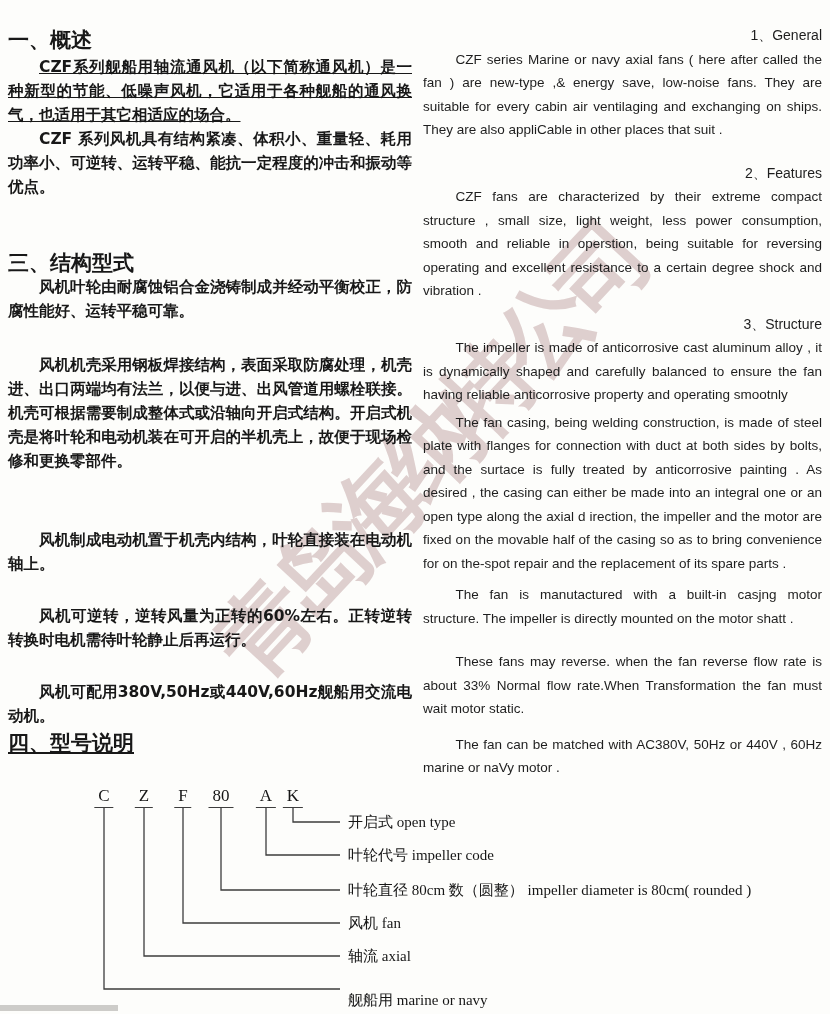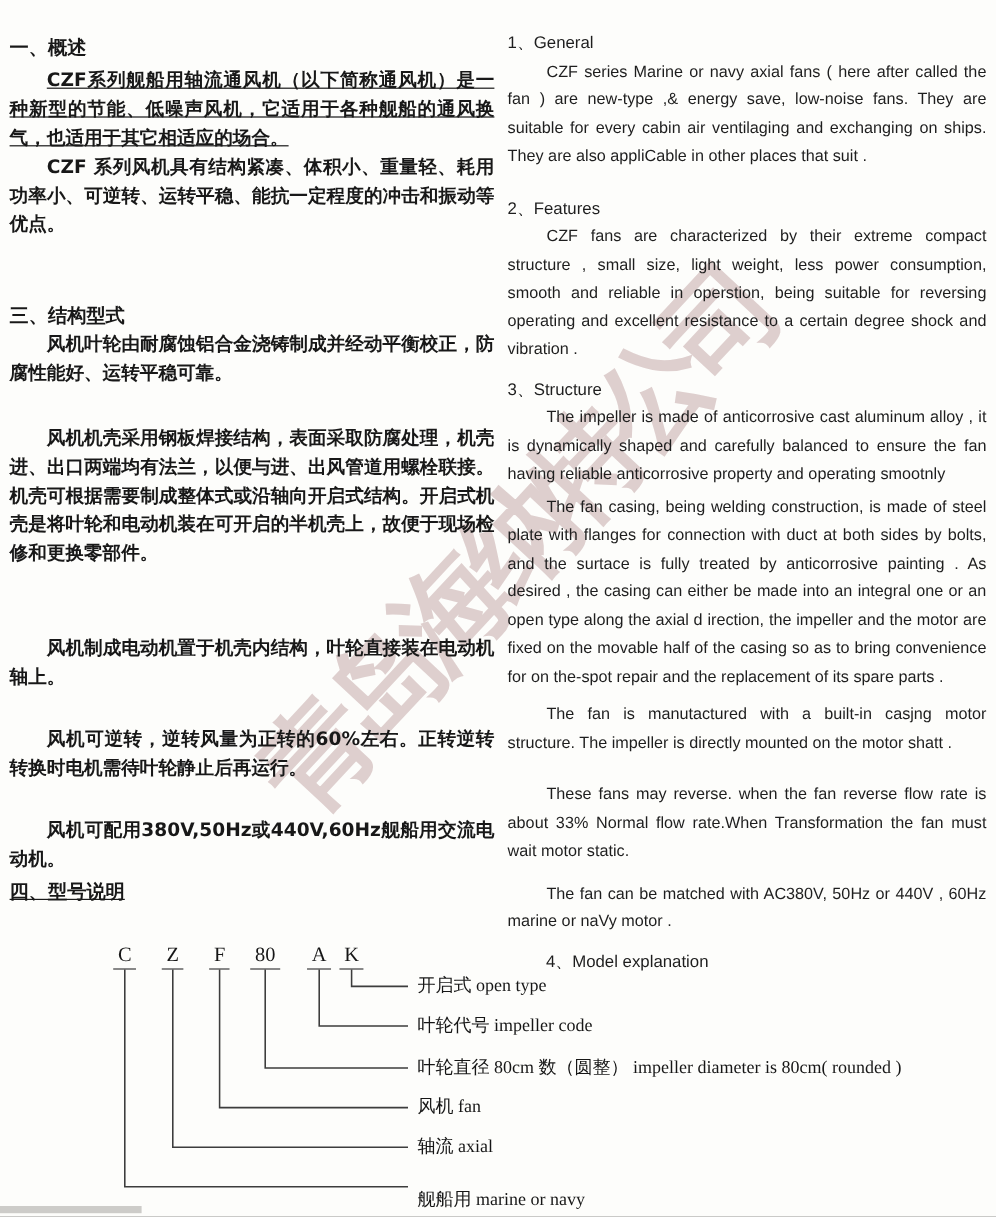--- a/index.html
+++ b/index.html
@@ -17,27 +17,27 @@
     white-space:nowrap; opacity:0.5; pointer-events:none;
   }
   
   .col { position:absolute; z-index:1; }
   .col-zh {
     left:8px; top:28px; width:404px;
     font-family:"DejaVu Sans", sans-serif;
     font-size:15.5px; font-weight:bold; line-height:24px;
     color:#181818; text-align:justify;
   }
-  .col-zh h2 { font-size:16px; margin:0; line-height:24px; text-align:left; }
+  .col-zh h2 { font-size:21px; margin:0; line-height:24px; text-align:left; }
   .col-zh p  { margin:0; text-indent:2em; }
   .col-en {
     left:423px; top:24px; width:399px;
     font-size:13.5px; line-height:23.5px; color:#1e1e1e; text-align:justify;
   }
-  .col-en h2 { font-size:14px; font-weight:normal; margin:0; line-height:23.5px; text-align:left; }
+  .col-en h2 { font-size:14px; font-weight:normal; margin:0; line-height:23.5px; text-align:right; }
   .col-en p  { margin:0; text-indent:2.4em; }
   .mt3  { margin-top:3px !important;text-decoration:underline; }
   .mt4  { margin-top:4px !important; }
   .mt8  { margin-top:8px !important; }
   .mt10 { margin-top:10px !important; }
   .mt12 { margin-top:12px !important; }
   .mt20 { margin-top:20px !important; }
   .mt28 { margin-top:28px !important; }
   .mt30 { margin-top:30px !important; }
   .mt40 { margin-top:40px !important; }
@@ -99,21 +99,20 @@
     <h2 class="mt20">2、Features</h2>
     <p>CZF fans are characterized by their extreme compact structure , small  size, light weight, less power consumption, smooth and reliable in operstion, being suitable for reversing operating and excellent resistance to a certain degree shock and vibration .</p>
 
     <h2 class="mt10">3、Structure</h2>
     <p>The impeller is made of anticorrosive cast aluminum alloy , it is dynamically shaped and carefully balanced to ensure the fan having reliable anticorrosive property and operating smootnly</p>
     <p class="mt4">The fan casing, being welding construction, is made of steel plate with flanges for connection with duct at both sides by bolts, and the surtace is fully treated by anticorrosive painting . As desired , the casing can either be made into an integral one or an open type along the axial d irection, the impeller and the motor are fixed on the movable half of the casing so as to bring convenience for on the-spot repair and the replacement of its spare parts .</p>
     <p class="mt8">The fan is manutactured with a built-in casjng motor structure. The impeller is directly mounted on the motor shatt .</p>
     <p class="mt20">These fans may reverse. when the fan reverse flow rate is about 33% Normal flow rate.When Transformation the fan must wait motor static.</p>
     <p class="mt12">The fan can be matched with AC380V, 50Hz or 440V , 60Hz marine or naVy motor .</p>
 
-    <h2 class="mt10 indent32">4、Model explanation</h2>
   </div>
 
   <div class="diagram">
     <svg width="830" height="234" viewBox="0 0 830 234">
       <g fill="none" stroke="#3d3d3d" stroke-width="1.3">
         <polyline points="293,28 293,42 340,42"></polyline>
         <polyline points="266,28 266,75 340,75"></polyline>
         <polyline points="221,28 221,110 340,110"></polyline>
         <polyline points="183,28 183,143 340,143"></polyline>
         <polyline points="144,28 144,176 340,176"></polyline>

